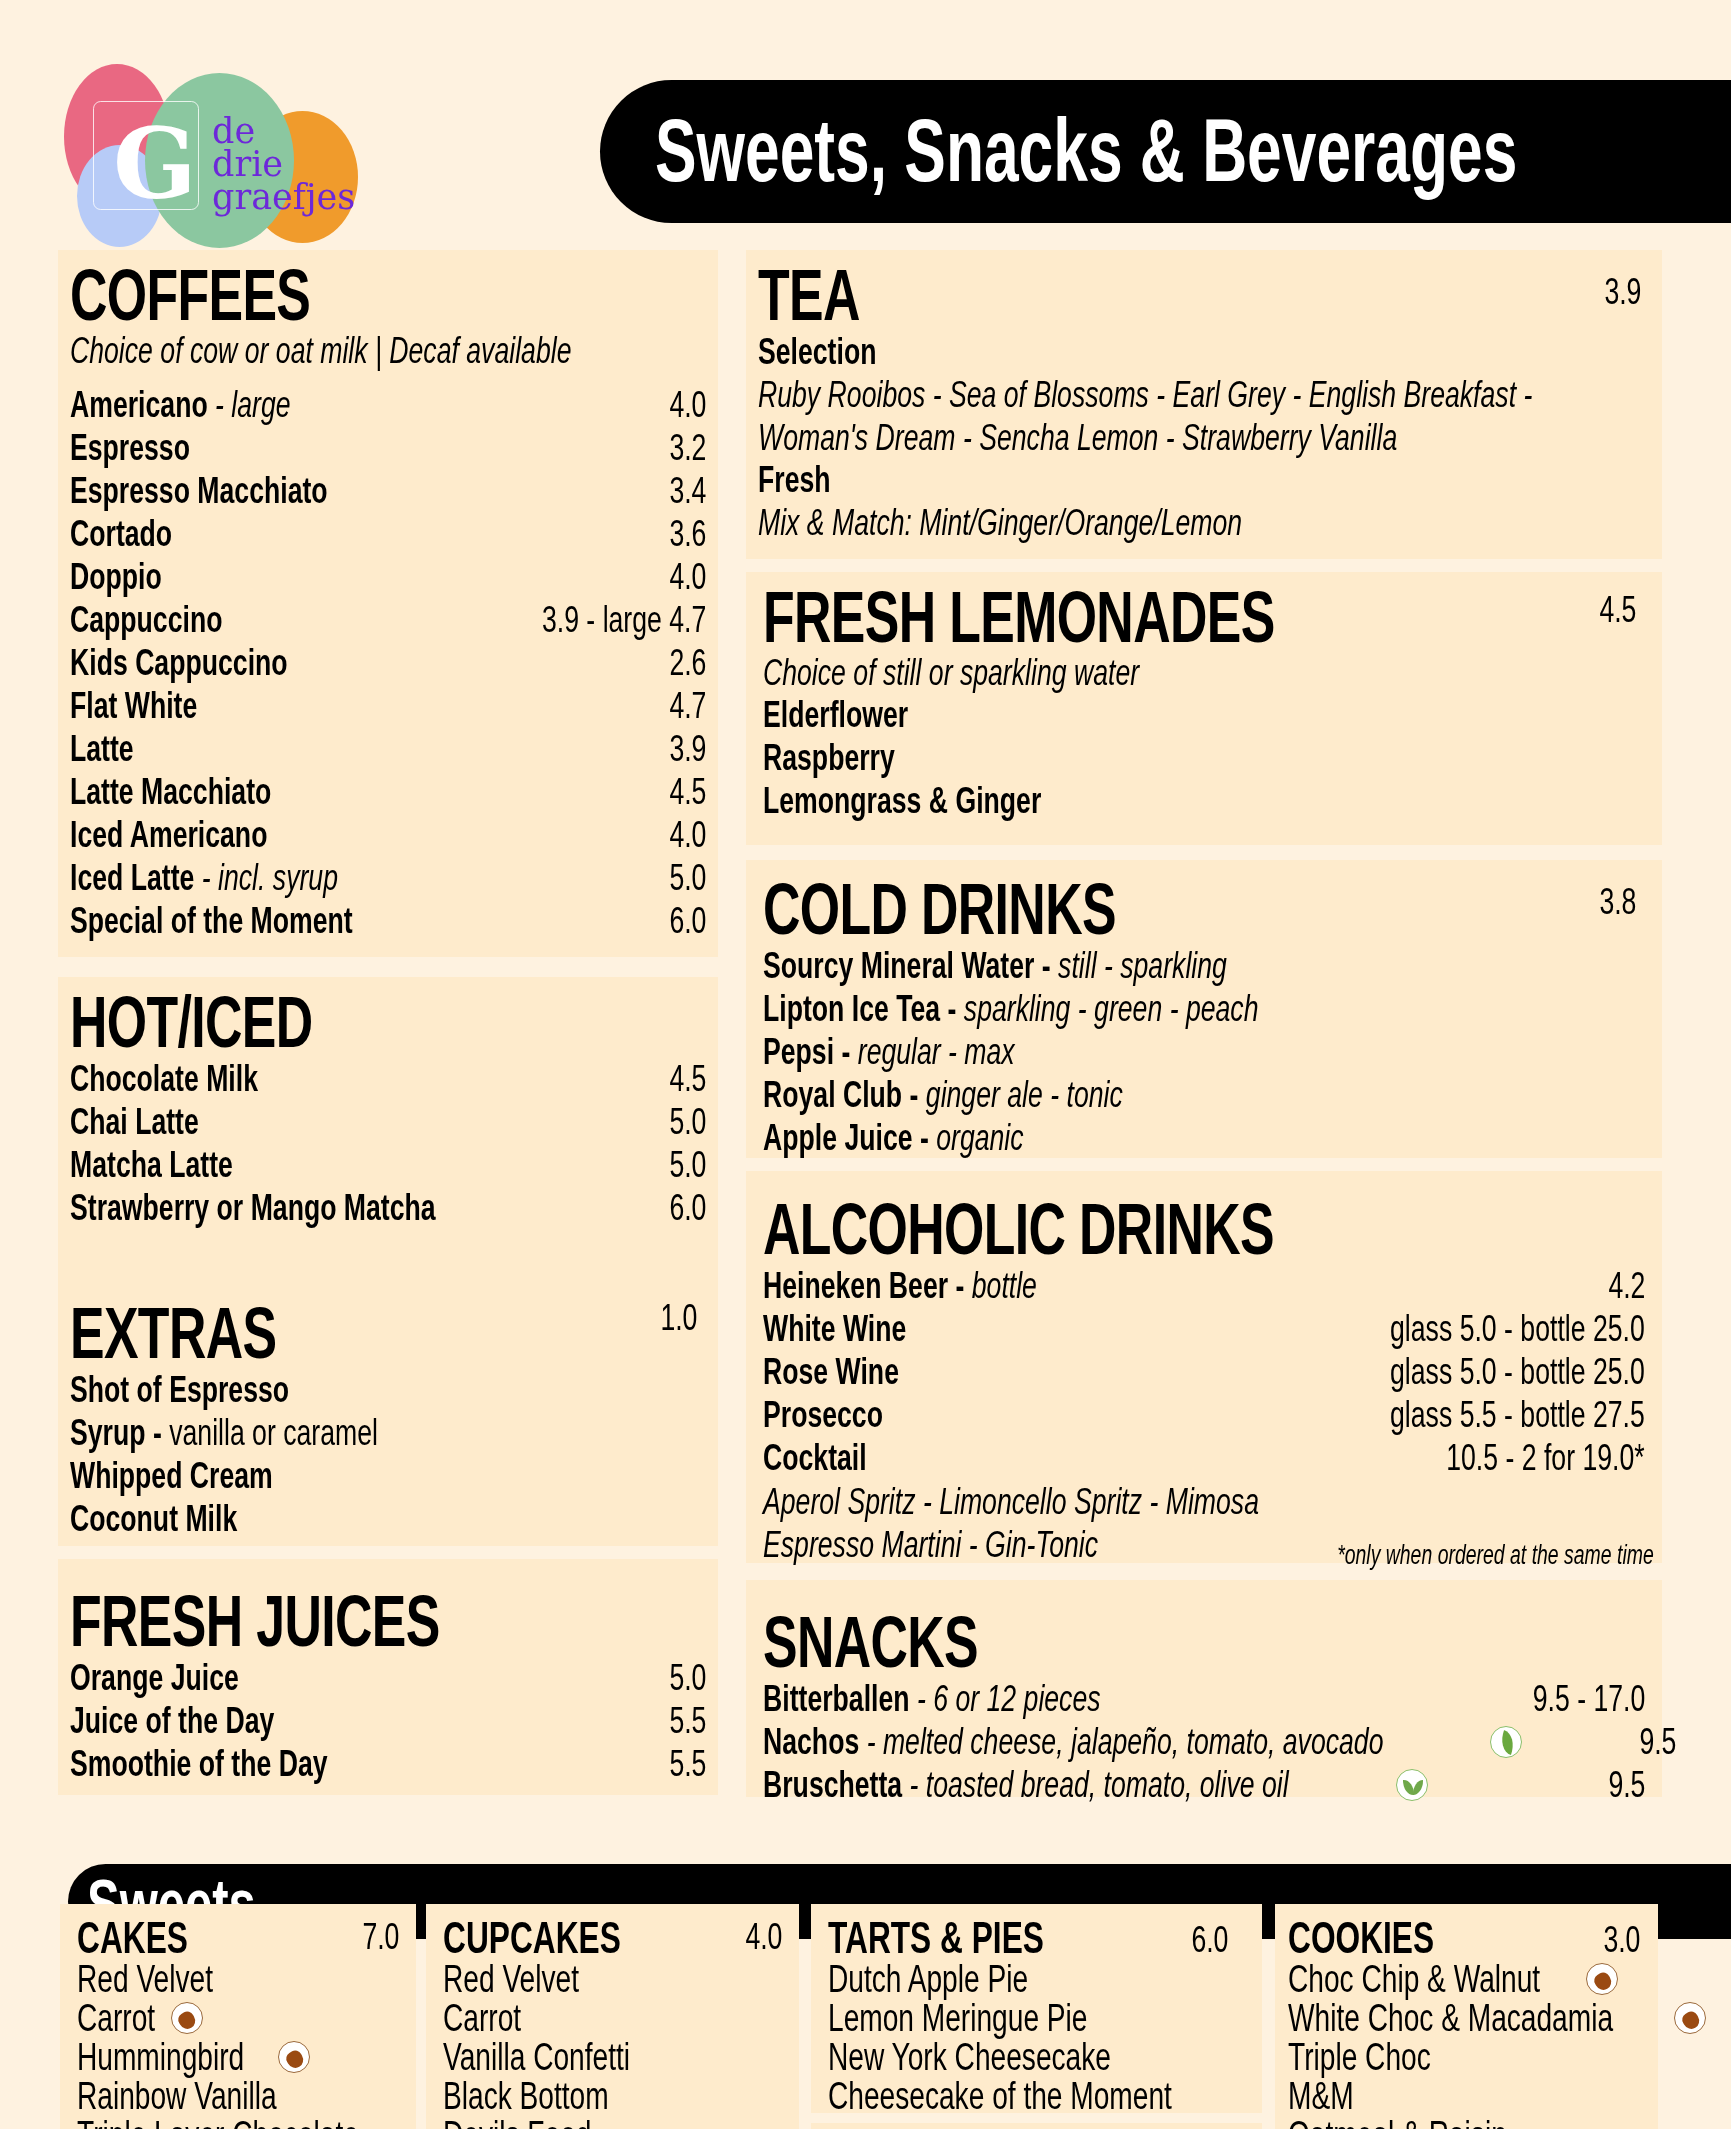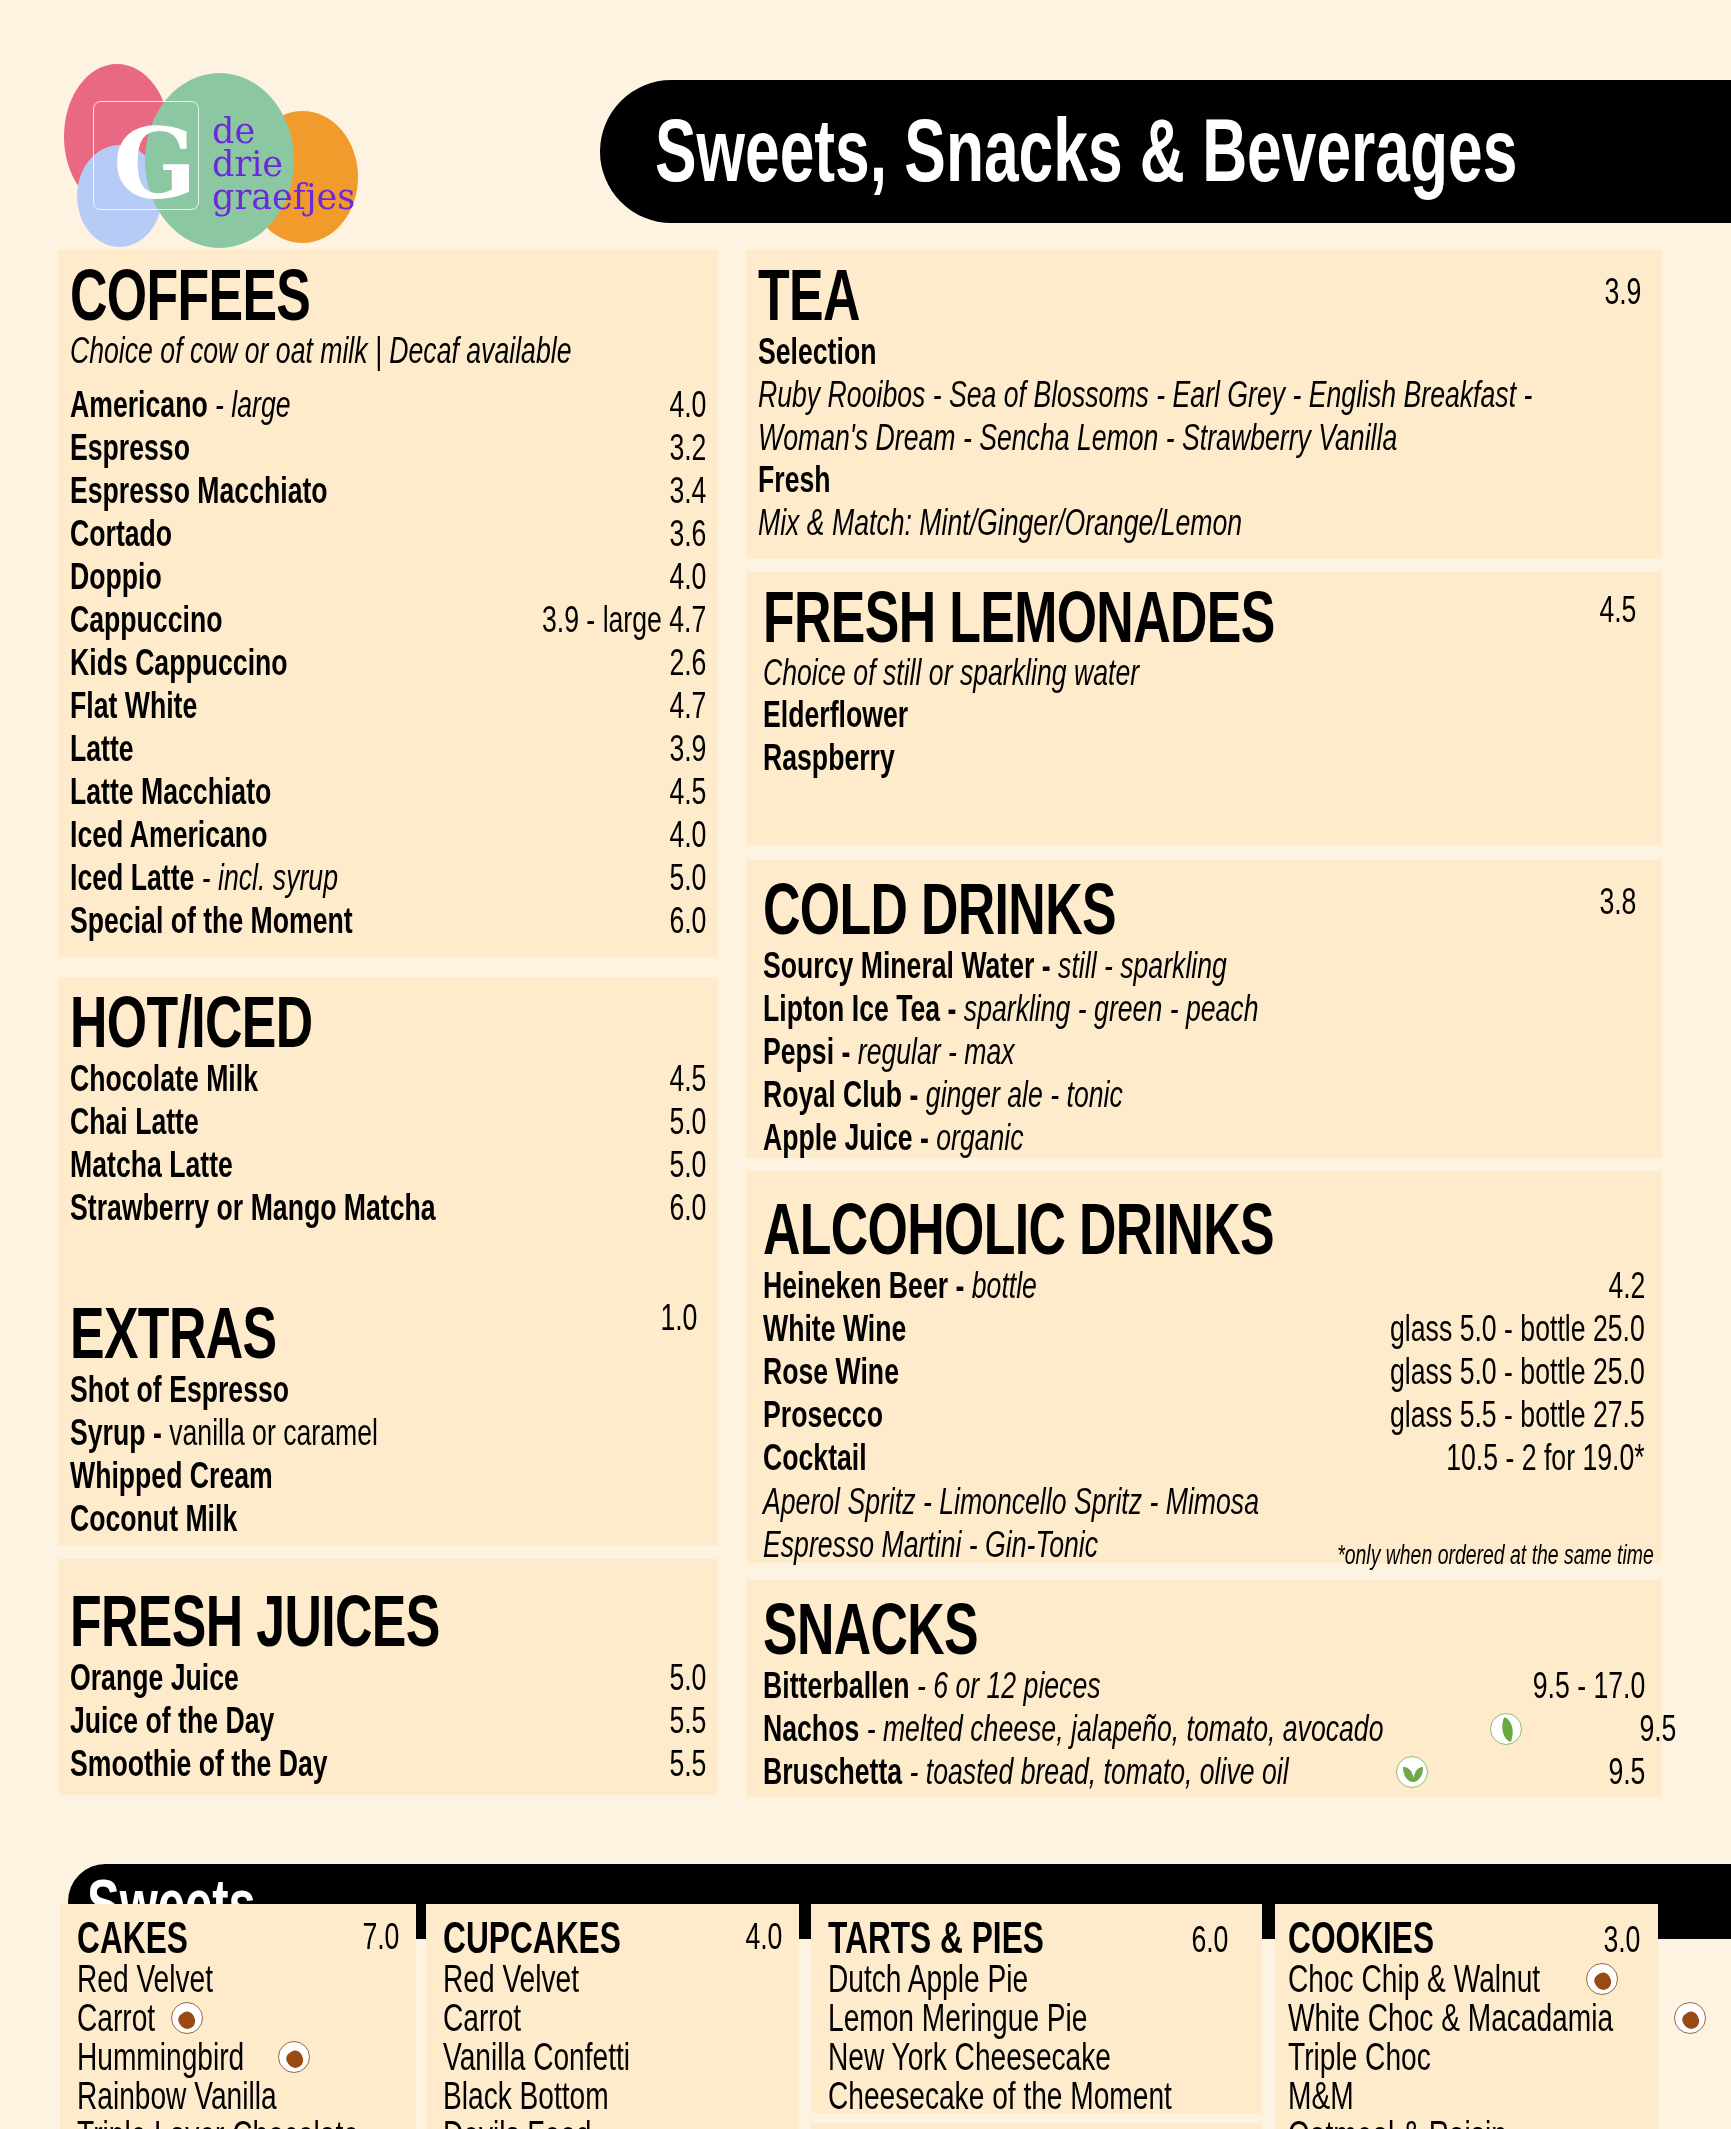--- a/index.html
+++ b/index.html
@@ -188,20 +188,23 @@
     <span class="hprice" style="top:8.5px;">4.5</span>
   </div>
   <div><span class="sub">Choice of still or sparkling water</span></div>
   <div id="lemon-rows">
       <div class="row">
         <span class="name">Elderflower</span>
       </div>
       <div class="row">
         <span class="name">Raspberry</span>
       </div>
+      <div class="row">
+        <span class="name">Lemongrass &amp; Ginger</span>
+      </div>
     </div>
 </div>
 
 <div class="box" style="left:746px;top:860px;width:916px;height:298px;padding:8.5px 17px;">
   <div style="position:relative;margin-top:4px;">
     <span class="h1">COLD DRINKS</span>
     <span class="hprice" style="top:8.5px;">3.8</span>
   </div>
   <div id="cold-rows">
       <div class="row">
@@ -247,21 +250,21 @@
       </div>
     </div>
   <div><span class="itemtext">Aperol Spritz - Limoncello Spritz - Mimosa</span></div>
   <div style="position:relative;">
     <span class="itemtext">Espresso Martini - Gin-Tonic</span>
     <span class="abs" style="right:-8.5px;top:17px;font-style:italic;font-size:27px;transform:scaleX(0.72);transform-origin:right center;white-space:nowrap;">*only when ordered at the same time</span>
   </div>
 </div>
 
 <div class="box" style="left:746px;top:1580px;width:916px;height:217px;padding:8.5px 17px;">
-  <div style="margin-top:4px;"><span class="h1">SNACKS</span></div>
+  <div style="margin-top:17px;"><span class="h1">SNACKS</span></div>
   <div id="snack-rows">
       <div class="row">
         <span style="display:flex;align-items:center;">
           <span class="name"><span>Bitterballen</span> <i>- 6 or 12 pieces</i></span>
         </span>
         <span class="price">9.5 - 17.0</span>
       </div>
       <div class="row">
         <span style="display:flex;align-items:center;">
           <span class="name"><span>Nachos</span> <i>- melted cheese, jalapeño, tomato, avocado</i></span>

